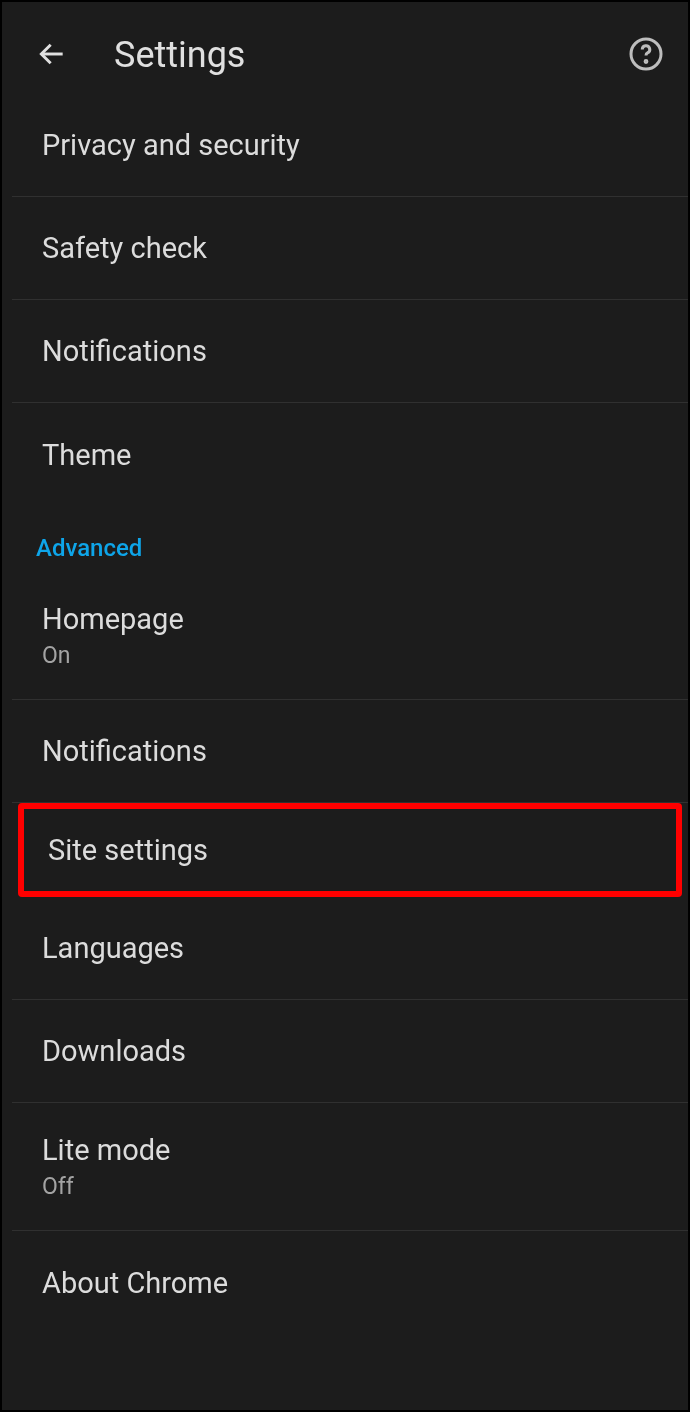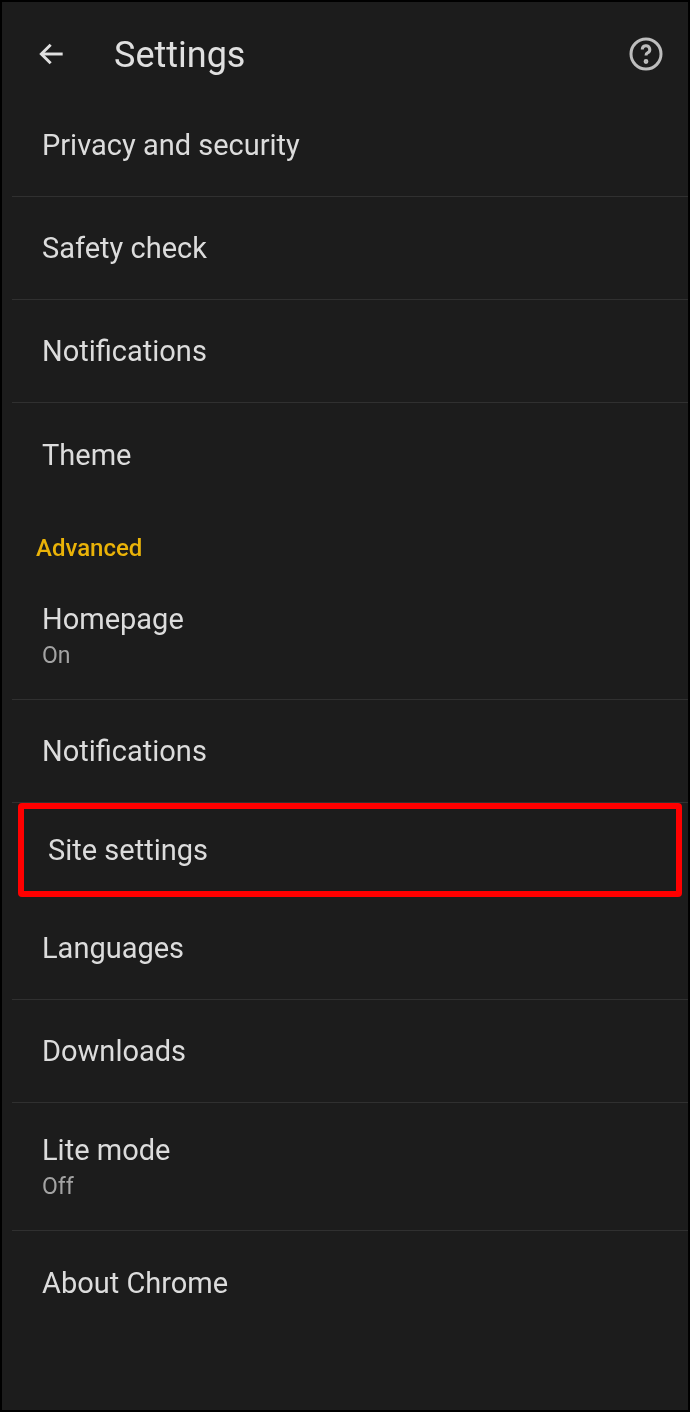--- a/index.html
+++ b/index.html
@@ -80,21 +80,21 @@
       font-weight: 400;
     }
     .item-subtitle {
       color: #a3a3a3;
       font-size: 23px;
       font-weight: 400;
       margin-top: 6px;
     }
     .section-header {
       padding: 28px 30px 10px 24px;
-      color: #eab308;
+      color: #0ea5e9;
       font-size: 24px;
       font-weight: 500;
     }
     .highlighted {
       border: 6px solid #ff0000;
       border-radius: 4px;
       margin: 0 6px;
       padding: 24px 24px;
       min-height: 90px;
     }

